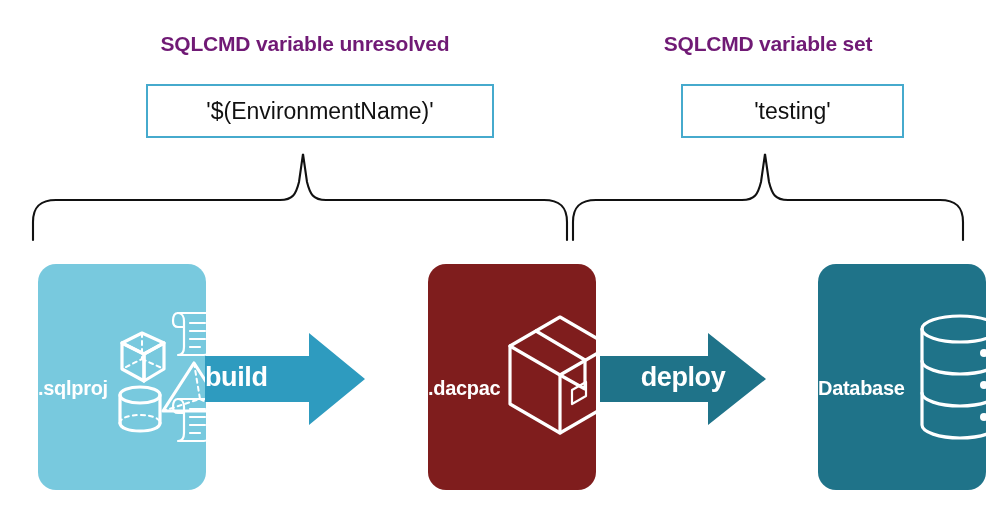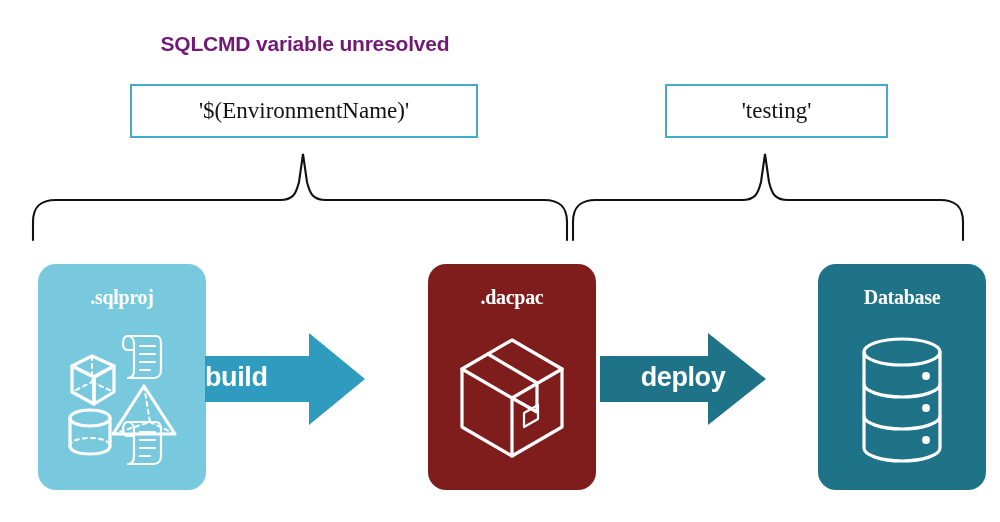--- a/index.html
+++ b/index.html
@@ -35,25 +35,26 @@
 
   
   .code-box {
     position: absolute;
     box-sizing: border-box;
     border: 2px solid #46AACD;
     background: #ffffff;
     display: flex;
     align-items: center;
     justify-content: center;
-    font-family: Liberation Serif, serif;
+    font-family: Liberation Sans, sans-serif;
     font-size: 23px;
     color: #111111;
     letter-spacing: 0px;
     white-space: nowrap;
+    margin-left: 16px;
   }
   #code-box-unresolved { left: 130px; top: 84px; width: 348px; height: 54px; }
   #code-box-set        { left: 665px; top: 84px; width: 223px; height: 54px; }
 
   
   .brace-svg {
     position: absolute;
     top: 150px;
     overflow: visible;
   }
@@ -67,23 +68,22 @@
   }
 
   
   .stage-box {
     position: absolute;
     top: 264px;
     width: 168px;
     height: 226px;
     border-radius: 18px;
     display: flex;
-    flex-direction: column;
+    flex-direction: row;
     align-items: center;
-    font-family: Liberation Serif, serif;
   }
   .stage-label {
     color: #ffffff;
     font-weight: bold;
     font-size: 20px;
     letter-spacing: -0.3px;
     margin-top: 22px;
     white-space: nowrap;
   }
   .stage-art {
@@ -121,20 +121,21 @@
   #arrow-label-build  { left: 205px; top: 362px; width: 160px; text-align: left; }
   #arrow-label-deploy { left: 600px; top: 362px; width: 166px; text-align: center; }
 </style>
 </head>
 <body>
 
 <div id="stage">
 
   <div class="heading" id="heading-unresolved">SQLCMD variable unresolved</div>
 
+  <div class="heading" id="heading-set">SQLCMD variable set</div>
 
   <div class="code-box" id="code-box-unresolved">'$(EnvironmentName)'</div>
 
   <div class="code-box" id="code-box-set">'testing'</div>
 
   <svg class="brace-svg" id="brace-build" width="540" height="92" viewBox="0 0 540 92">
     <path class="brace-path" d="M 3 90
              L 3 72
              C 3 56 11 50 26 50
              L 250 50

